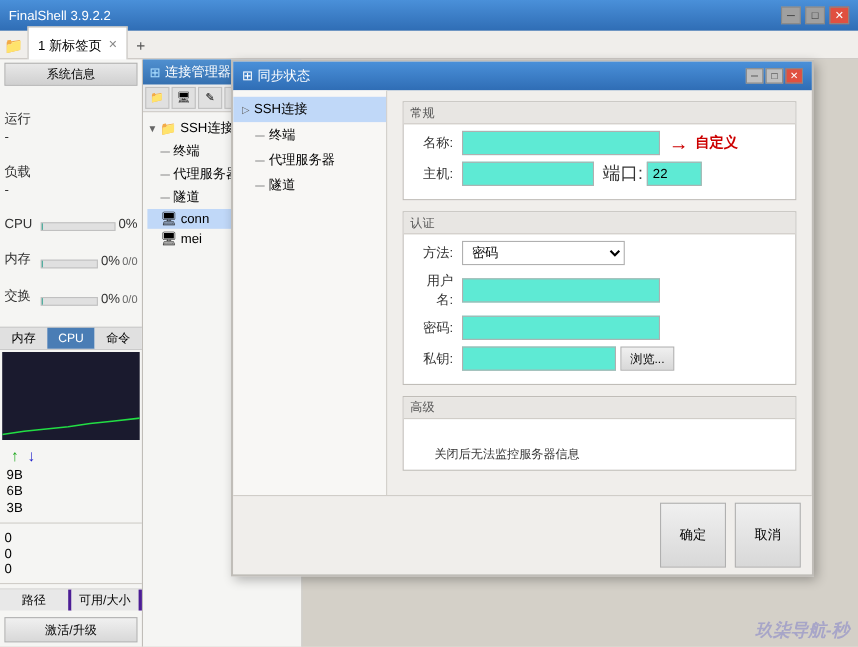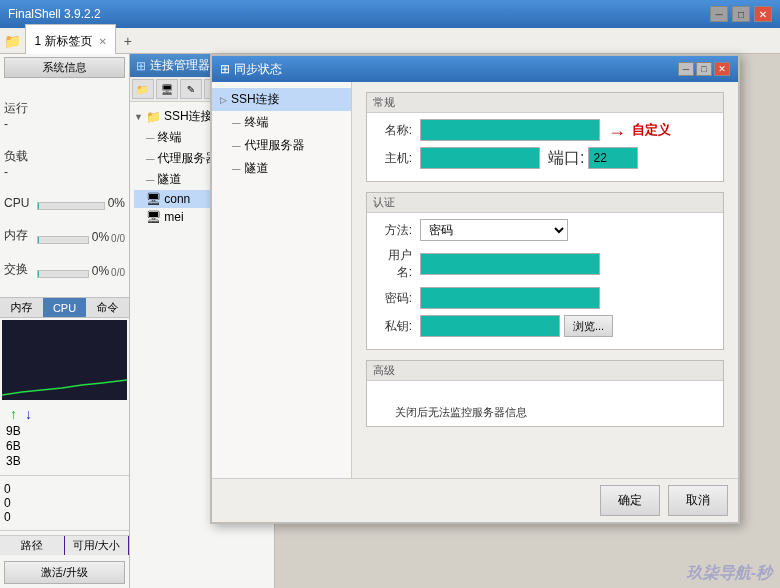--- a/index.html
+++ b/index.html
@@ -111,21 +111,21 @@
     .arrow-up { color: #22aa22; font-size: 14px; }
     .arrow-down { color: #2222cc; font-size: 14px; }
     .transfer-section { padding: 2px 6px; font-size: 11px; }
     .transfer-row { display: flex; align-items: center; gap: 4px; margin: 1px 0; }
     .transfer-arrows { display: flex; gap: 8px; margin: 2px 4px; }
 
     .ping-section { padding: 2px 4px; font-size: 11px; }
     .ping-row { display: flex; justify-content: space-between; }
 
     .bottom-tabs { display: flex; border-top: 1px solid #ccc; }
-    .bottom-tab { flex: 1; text-align: center; padding: 2px 0; font-size: 11px; cursor: pointer; background: #e8e8e8; border-right: 1px solid #4c1d95; }
+    .bottom-tab { flex: 1; text-align: center; padding: 2px 0; font-size: 11px; cursor: pointer; background: #e8e8e8; border-right: 3px solid #4c1d95; }
 
     .activate-btn {
       margin: auto 4px 4px;
       background: linear-gradient(to bottom, #f0f0f0, #d8d8d8);
       border: 1px solid #b0b0b0;
       text-align: center;
       padding: 3px;
       cursor: pointer;
       font-size: 11px;
     }
@@ -244,21 +244,21 @@
       padding-right: 8px;
       font-size: 12px;
       color: #333;
       flex-shrink: 0;
     }
     .form-input {
       border: 1px solid #b0b0b0;
       padding: 2px 4px;
       font-size: 12px;
       height: 22px;
-      background: #14b8a6;
+      background: #5eead4;
     }
     .form-input-wide { width: 180px; }
     .form-input-medium { width: 120px; }
     .form-input-port { width: 50px; }
     .form-input-textarea {
       border: 1px solid #b0b0b0;
       padding: 2px 4px;
       font-size: 12px;
       height: 40px;
       width: 220px;
@@ -315,21 +315,21 @@
       display: flex;
       justify-content: flex-end;
       padding: 6px 10px;
       gap: 8px;
       border-top: 1px solid #d0cdc8;
       background: #f0eeeb;
     }
     .footer-btn {
       background: linear-gradient(to bottom, #f0f0f0, #d8d8d8);
       border: 1px solid #b0b0b0;
-      padding: 6px 16px;
+      padding: 20px 16px;
       font-size: 12px;
       cursor: pointer;
       min-width: 60px;
       text-align: center;
     }
     .watermark {
       position: absolute;
       bottom: 4px;
       right: 8px;
       font-size: 16px;

